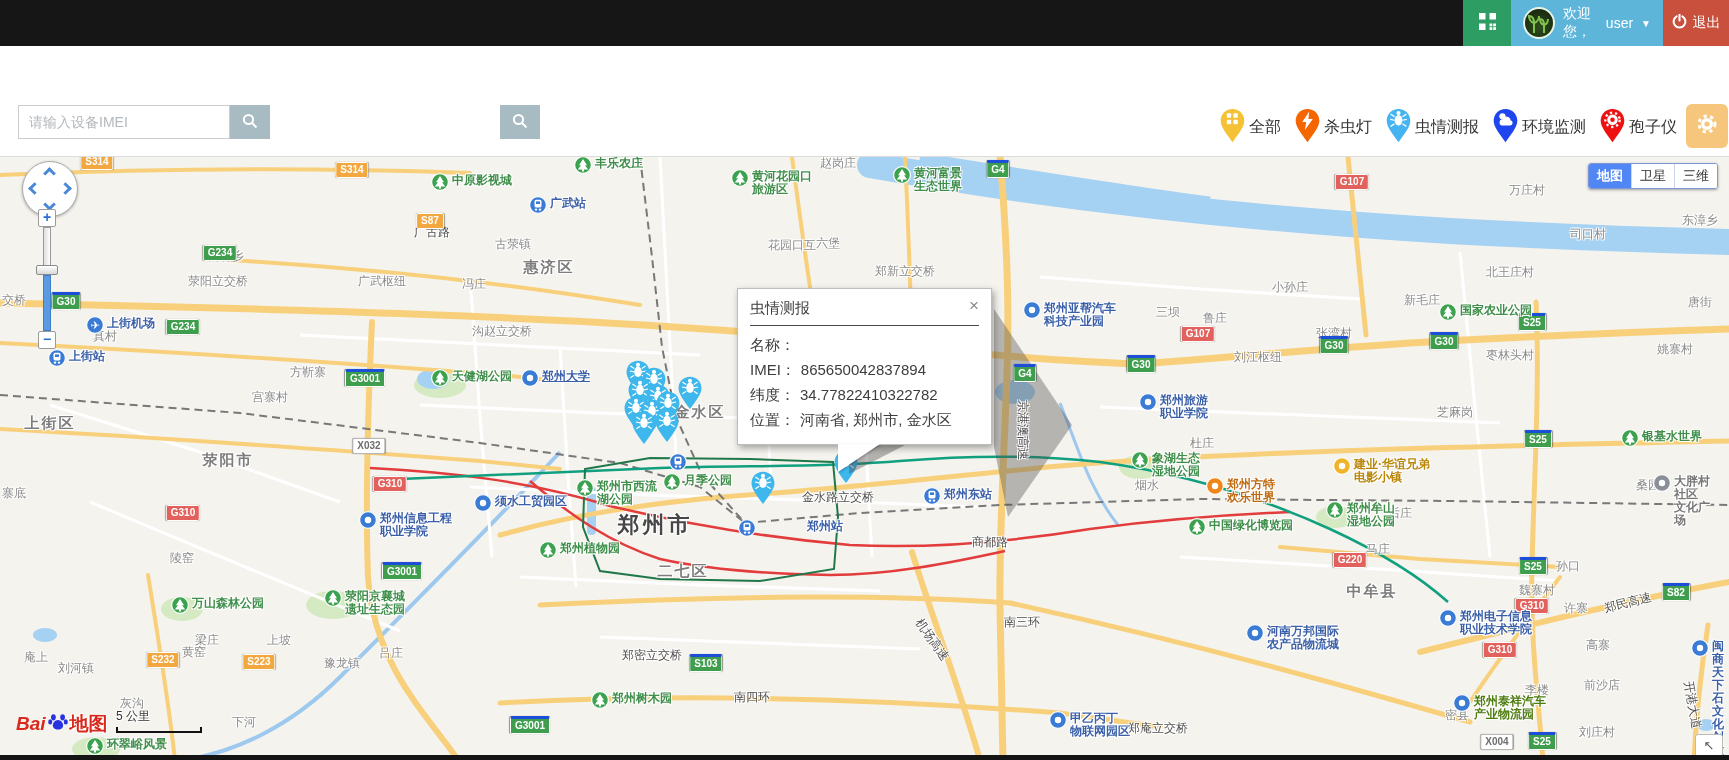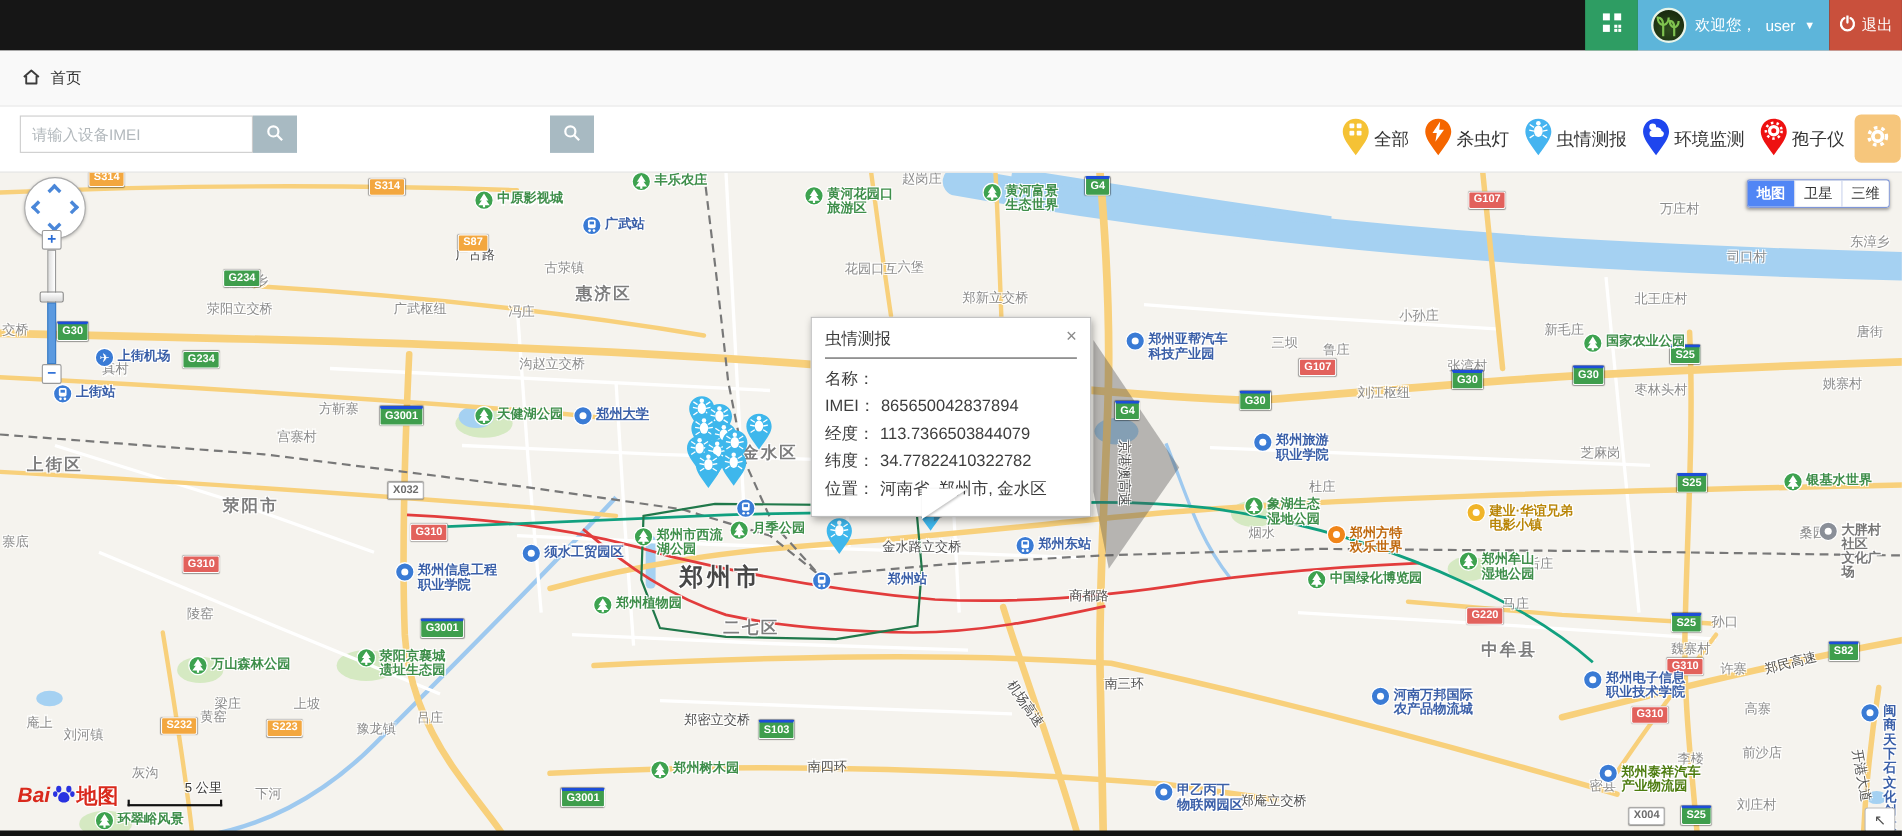--- a/index.html
+++ b/index.html
@@ -2,21 +2,21 @@
 <html><head>
 <meta charset="utf-8">
 <style>
   *{margin:0;padding:0;box-sizing:border-box}
   html,body{width:1729px;height:760px;overflow:hidden;font-family:"Liberation Sans","DejaVu Sans",sans-serif}
   .app{position:relative;width:1729px;height:760px;background:#fff}
 
   
   .hdr{position:absolute;left:0;top:0;width:100%;height:46px;background:#161616;display:flex;justify-content:flex-end}
   .hdr-btn-grid{width:48px;height:46px;background:#2e9d63;display:flex;align-items:center;justify-content:center;cursor:pointer}
-  .hdr-user{width:174px;height:46px;background:#5db5da;display:flex;align-items:center;gap:8px;padding:0 12px;color:#fff;font-size:14px;cursor:pointer}
+  .hdr-user{width:152px;height:46px;background:#5db5da;display:flex;align-items:center;gap:8px;padding:0 12px;color:#fff;font-size:14px;cursor:pointer}
   .avatar{width:32px;height:32px;border-radius:50%;border:2px solid #e8f4e8;background:radial-gradient(circle at 50% 65%,#2e4d1d 0%,#1b2d10 70%);overflow:hidden;flex:0 0 auto}
   .hdr-logout{width:66px;height:46px;background:#c9503c;display:flex;align-items:center;justify-content:center;gap:6px;color:#fff;font-size:14px;cursor:pointer}
   .caret{font-size:10px;color:#fff}
 
   
   .crumb{position:absolute;left:0;top:46px;width:100%;height:51px;background:#f9f9f9;border-bottom:1px solid #e4e4e4;display:flex;align-items:center;gap:9px;padding-left:20px;color:#333;font-size:14px}
 
   
   .tbar{position:absolute;left:0;top:97px;width:100%;height:60px;background:#fff;border-bottom:1px solid #dcdcdc}
   .tb-input{position:absolute;top:8px;height:34px;border:1px solid #ccc;font-size:14px;padding:0 10px;color:#555;outline:none}
@@ -71,21 +71,21 @@
   .zbtn{position:absolute;left:4px;width:18px;height:18px;background:#fff;border:1px solid #9a9a9a;border-radius:2px;color:#2b6dd6;font-weight:bold;font-size:14px;line-height:15px;text-align:center;cursor:pointer}
   .zplus{top:4px}.zminus{top:126px}
   .ztrack{position:absolute;left:9px;top:22px;width:8px;height:104px;background:linear-gradient(to right,#ddd,#fff);border:1px solid #9a9a9a;cursor:pointer}
   .zfill{position:absolute;left:9px;top:70px;width:8px;height:56px;background:#5b9ae0;border:1px solid #3c7ec7}
   .zhandle{position:absolute;left:2px;top:60px;width:22px;height:10px;background:linear-gradient(#fff,#d8d8d8);border:1px solid #8a8a8a;border-radius:2px;cursor:pointer}
   .mtype{position:absolute;left:1588px;top:6px;z-index:10;display:flex;border:1px solid #7f96d8;border-radius:3px;overflow:hidden;box-shadow:0 1px 3px rgba(0,0,0,.35);font-size:13px}
   .mtype .mt{padding:3px 8px;background:#fff;color:#333;cursor:pointer;border-left:1px solid #ccd5ee}
   .mtype .mt:first-child{border-left:none}
   .mtype .mt.on{background:#5186f5;color:#fff;font-weight:bold}
   .scale{position:absolute;left:116px;top:551px;z-index:10}
-  .scale-text{font-size:12px;color:#333;text-align:right;text-shadow:1px 1px 0 #fff,-1px -1px 0 #fff,1px -1px 0 #fff,-1px 1px 0 #fff}
+  .scale-text{font-size:12px;color:#333;text-align:left;text-shadow:1px 1px 0 #fff,-1px -1px 0 #fff,1px -1px 0 #fff,-1px 1px 0 #fff}
   .scale-bar{width:86px;height:6px;border-left:2px solid #111;border-right:2px solid #111;border-bottom:2px solid #111;margin-top:2px}
   .blogo{position:absolute;left:16px;top:553px;z-index:10;display:flex;align-items:center;font-weight:bold;font-size:19px;cursor:pointer}
   .blogo .t1{color:#d9291c;font-style:italic}
   .blogo .t2{color:#d9291c;text-shadow:1px 1px 0 #fff,-1px -1px 0 #fff,1px -1px 0 #fff,-1px 1px 0 #fff}
   .corner-btn{position:absolute;left:1695px;top:577px;z-index:10;width:28px;height:23px;background:#fff;border:1px solid #bbb;border-radius:3px;color:#555;font-size:13px;text-align:center;line-height:21px;cursor:pointer}
   .bottom-strip{position:absolute;left:0;bottom:0;width:100%;height:5px;background:#141414;z-index:30}
 </style>
 </head>
 <body>
 
@@ -124,28 +124,20 @@
       <span>
         <svg width="15" height="15" viewBox="0 0 16 16">
             <path d="M5 2.6 A6.3 6.3 0 1 0 11 2.6" stroke="#fff" stroke-width="2.2" fill="none" stroke-linecap="round"></path>
             <line x1="8" y1="0.5" x2="8" y2="7" stroke="#fff" stroke-width="2.2" stroke-linecap="round"></line>
           </svg>
       </span>
       <span>退出</span>
     </div>
   </div>
 
-  <div class="crumb">
-    <span>
-      <svg width="17" height="16" viewBox="0 0 20 18">
-          <path d="M2 9 L10 2 L18 9 M4.5 8 V16 H15.5 V8" stroke="#3c3c3c" stroke-width="2" fill="none" stroke-linejoin="round"></path>
-        </svg>
-    </span>
-    <span>首页</span>
-  </div>
 
   <div class="tbar">
     <input id="imei-input" class="tb-input" placeholder="请输入设备IMEI" style="">
     <button id="imei-search" class="tb-btn">
       <span><svg width="16" height="16" viewBox="0 0 16 16">
             <circle cx="6.5" cy="6.5" r="4.6" stroke="#fff" stroke-width="2" fill="none"></circle>
             <line x1="10" y1="10" x2="14.5" y2="14.5" stroke="#fff" stroke-width="2"></line>
           </svg></span>
     </button>
     <button id="region-search" class="tb-btn">
@@ -871,21 +863,20 @@
 
     <div class="arrow-shadow" style="left:849px;top:287px"></div>
     <div class="popup">
       <div class="ttl-row">
         <span>虫情测报</span>
         <span class="close">×</span>
       </div>
       <div class="rows" id="popup-rows">
           <div class="prow"><span class="pl">名称：</span><span class="pv"></span></div>
           <div class="prow"><span class="pl">IMEI：</span><span class="pv">865650042837894</span></div>
-          <div class="prow"><span class="pl">经度：</span><span class="pv">113.7366503844079</span></div>
           <div class="prow"><span class="pl">纬度：</span><span class="pv">34.77822410322782</span></div>
           <div class="prow"><span class="pl">位置：</span><span class="pv">河南省, 郑州市, 金水区</span></div>
         </div>
     </div>
     <div class="arrow-white"></div>
 
     <div class="pan-ctl">
       <span class="chev up"></span>
       <span class="chev dn"></span>
       <span class="chev lf"></span>

